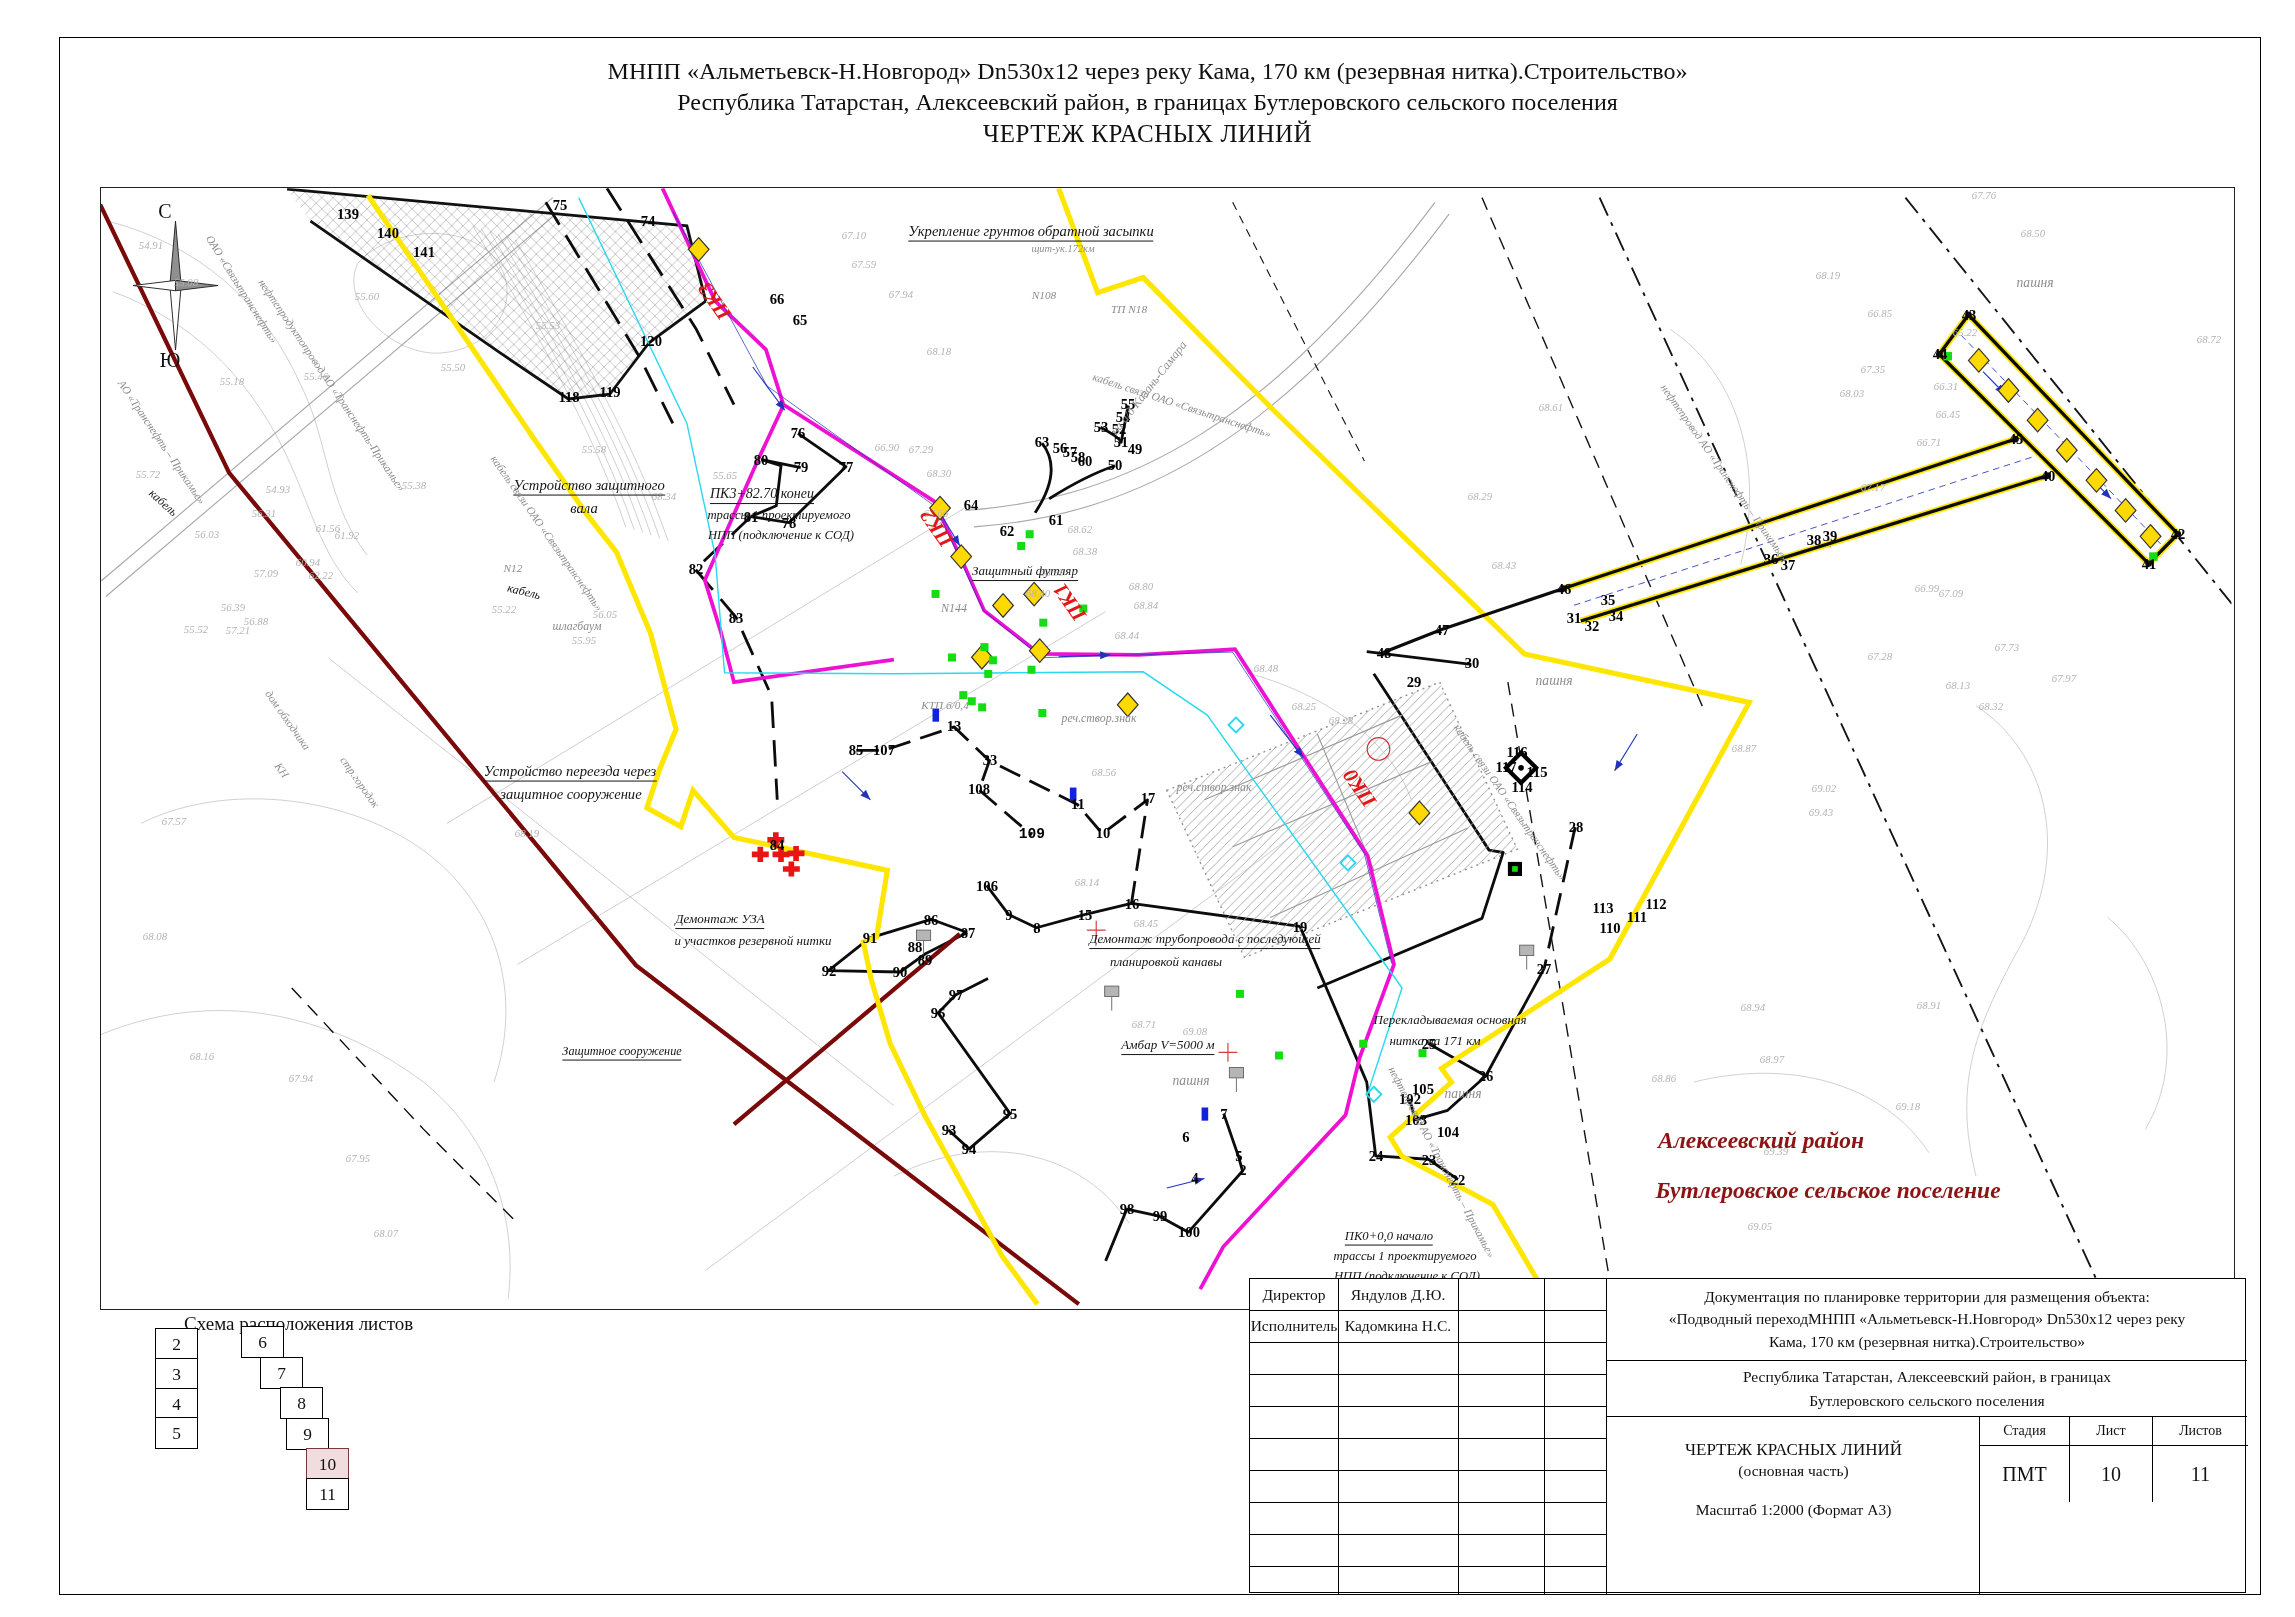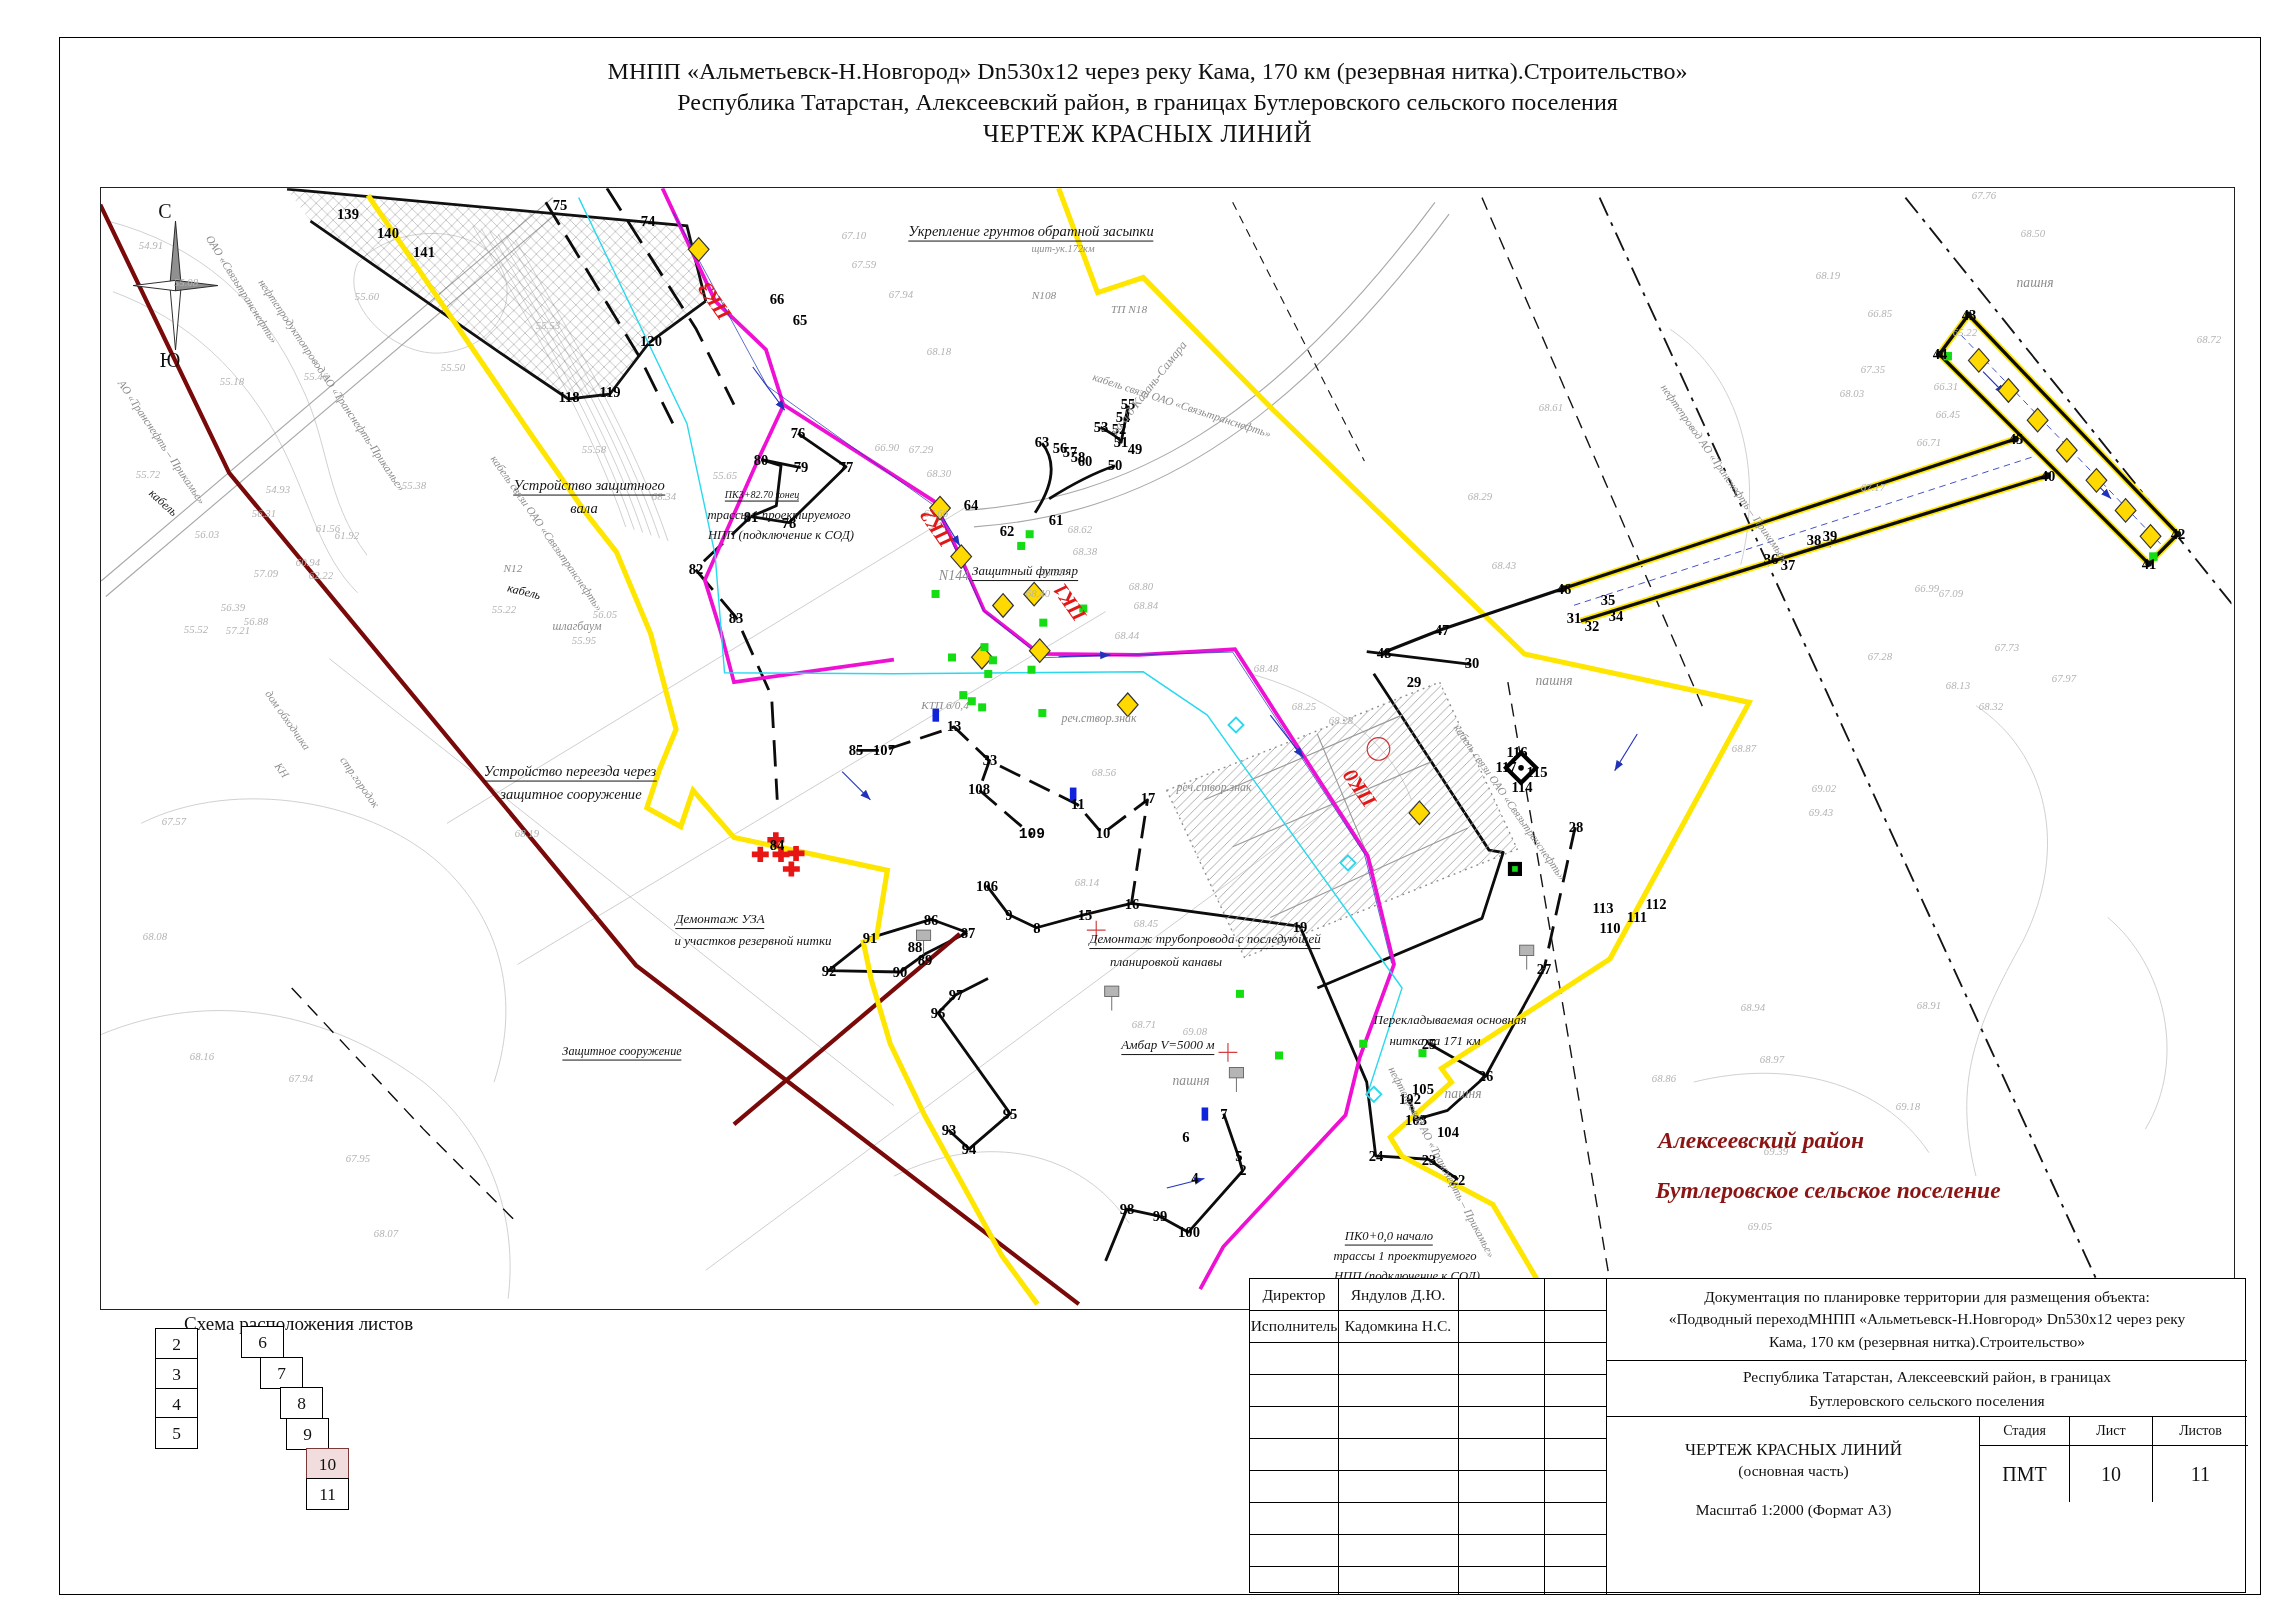--- a/index.html
+++ b/index.html
@@ -516,21 +516,21 @@
       <span class="el" style="left: 527px; top: 833px;">68.19</span>
       <span class="el" style="left: 174px; top: 821px;">67.57</span>
       <span class="el" style="left: 155px; top: 936px;">68.08</span>
       <span class="el" style="left: 202px; top: 1056px;">68.16</span>
       <span class="el" style="left: 301px; top: 1078px;">67.94</span>
       <span class="el" style="left: 358px; top: 1158px;">67.95</span>
       <span class="el" style="left: 386px; top: 1233px;">68.07</span>
       <span class="lbl u" style="left: 1031px; top: 232px;">Укрепление грунтов обратной засыпки</span>
       <span class="lbl u" style="left: 589px; top: 486px;">Устройство защитного</span>
       <span class="lbl" style="left: 584px; top: 508px;">вала</span>
-      <span class="lbl u" style="left: 762px; top: 495px; font-size: 10px;">ПК3+82.70 конец</span>
+      <span class="lbl u" style="left: 762px; top: 495px; font-size: 14px;">ПК3+82.70 конец</span>
       <span class="lbl" style="left: 779px; top: 515px; font-size: 12.7px;">трассы 1 проектируемого</span>
       <span class="lbl" style="left: 781px; top: 535px; font-size: 12.7px;">НПП (подключение к СОД)</span>
       <span class="lbl u" style="left: 1025px; top: 572px; font-size: 13px;">Защитный футляр</span>
       <span class="lbl u" style="left: 570px; top: 772px;">Устройство переезда через</span>
       <span class="lbl" style="left: 571px; top: 794px;">защитное сооружение</span>
       <span class="lbl u" style="left: 720px; top: 920px; font-size: 13px;">Демонтаж  УЗА</span>
       <span class="lbl" style="left: 753px; top: 941px; font-size: 13px;">и участков резервной нитки</span>
       <span class="lbl u" style="left: 622px; top: 1052px; font-size: 12.2px;">Защитное сооружение</span>
       <span class="lbl u" style="left: 1205px; top: 940px; font-size: 13px;">Демонтаж трубопровода с последующей</span>
       <span class="lbl" style="left: 1166px; top: 962px; font-size: 13px;">планировкой канавы</span>
@@ -553,21 +553,21 @@
       <span class="g" style="left: 1510px; top: 802px; font-size: 11.3px; transform: translate(-50%, -50%) rotate(55deg);">кабель связи ОАО «Связьтранснефть»</span>
       <span class="g" style="left: 1725px; top: 473px; font-size: 11.3px; transform: translate(-50%, -50%) rotate(55deg);">нефтепровод АО «Транснефть – Прикамье»</span>
       <span class="g" style="left: 1442px; top: 1162px; font-size: 11.3px; transform: translate(-50%, -50%) rotate(62deg);">нефтепровод АО «Транснефть – Прикамье»</span>
       <span class="g" style="left: 332px; top: 385px; font-size: 11.3px; transform: translate(-50%, -50%) rotate(56deg);">нефтепродуктопровод АО «Транснефть-Прикамье»</span>
       <span class="g" style="left: 162px; top: 442px; font-size: 11.3px; transform: translate(-50%, -50%) rotate(56deg);">АО «Транснефть – Прикамье»</span>
       <span class="g" style="left: 242px; top: 289px; font-size: 11.3px; transform: translate(-50%, -50%) rotate(58deg);">ОАО «Связьтранснефть»</span>
       <span class="g" style="left: 1149px; top: 388px; font-size: 12.2px; transform: translate(-50%, -50%) rotate(-52deg);">на а/д Казань-Самара</span>
       <span class="g" style="left: 1063px; top: 248px; font-size: 10.4px;">щит-ук.172км</span>
       <span class="g" style="left: 1044px; top: 295px; font-size: 11.3px;">N108</span>
       <span class="g" style="left: 1129px; top: 309px; font-size: 11.3px;">ТП N18</span>
-      <span class="g" style="left: 954px; top: 576px; font-size: 14px;">N144</span>
+      <span class="g" style="left: 954px; top: 608px; font-size: 12px;">N144</span>
       <span class="g" style="left: 513px; top: 568px; font-size: 11.3px;">N12</span>
       <span class="g" style="left: 945px; top: 705px; font-size: 11.3px;">КТП 6/0,4</span>
       <span class="g" style="left: 1099px; top: 718px; font-size: 11.8px;">реч.створ.знак</span>
       <span class="g" style="left: 1214px; top: 787px; font-size: 11.8px;">реч.створ.знак</span>
       <span class="g" style="left: 288px; top: 720px; font-size: 11.3px; transform: translate(-50%, -50%) rotate(55deg);">дом обходчика</span>
       <span class="g" style="left: 282px; top: 770px; font-size: 11.3px; transform: translate(-50%, -50%) rotate(55deg);">КН</span>
       <span class="g" style="left: 360px; top: 782px; font-size: 11.3px; transform: translate(-50%, -50%) rotate(55deg);">стр.городок</span>
       <span class="g" style="left: 577px; top: 626px; font-size: 11.8px;">шлагбаум</span>
       <span class="pk" style="left: 715px; top: 301px; transform: translate(-50%, -50%) rotate(-125deg);">ПК3</span>
       <span class="pk" style="left: 937px; top: 528px; transform: translate(-50%, -50%) rotate(-125deg);">ПК2</span>

